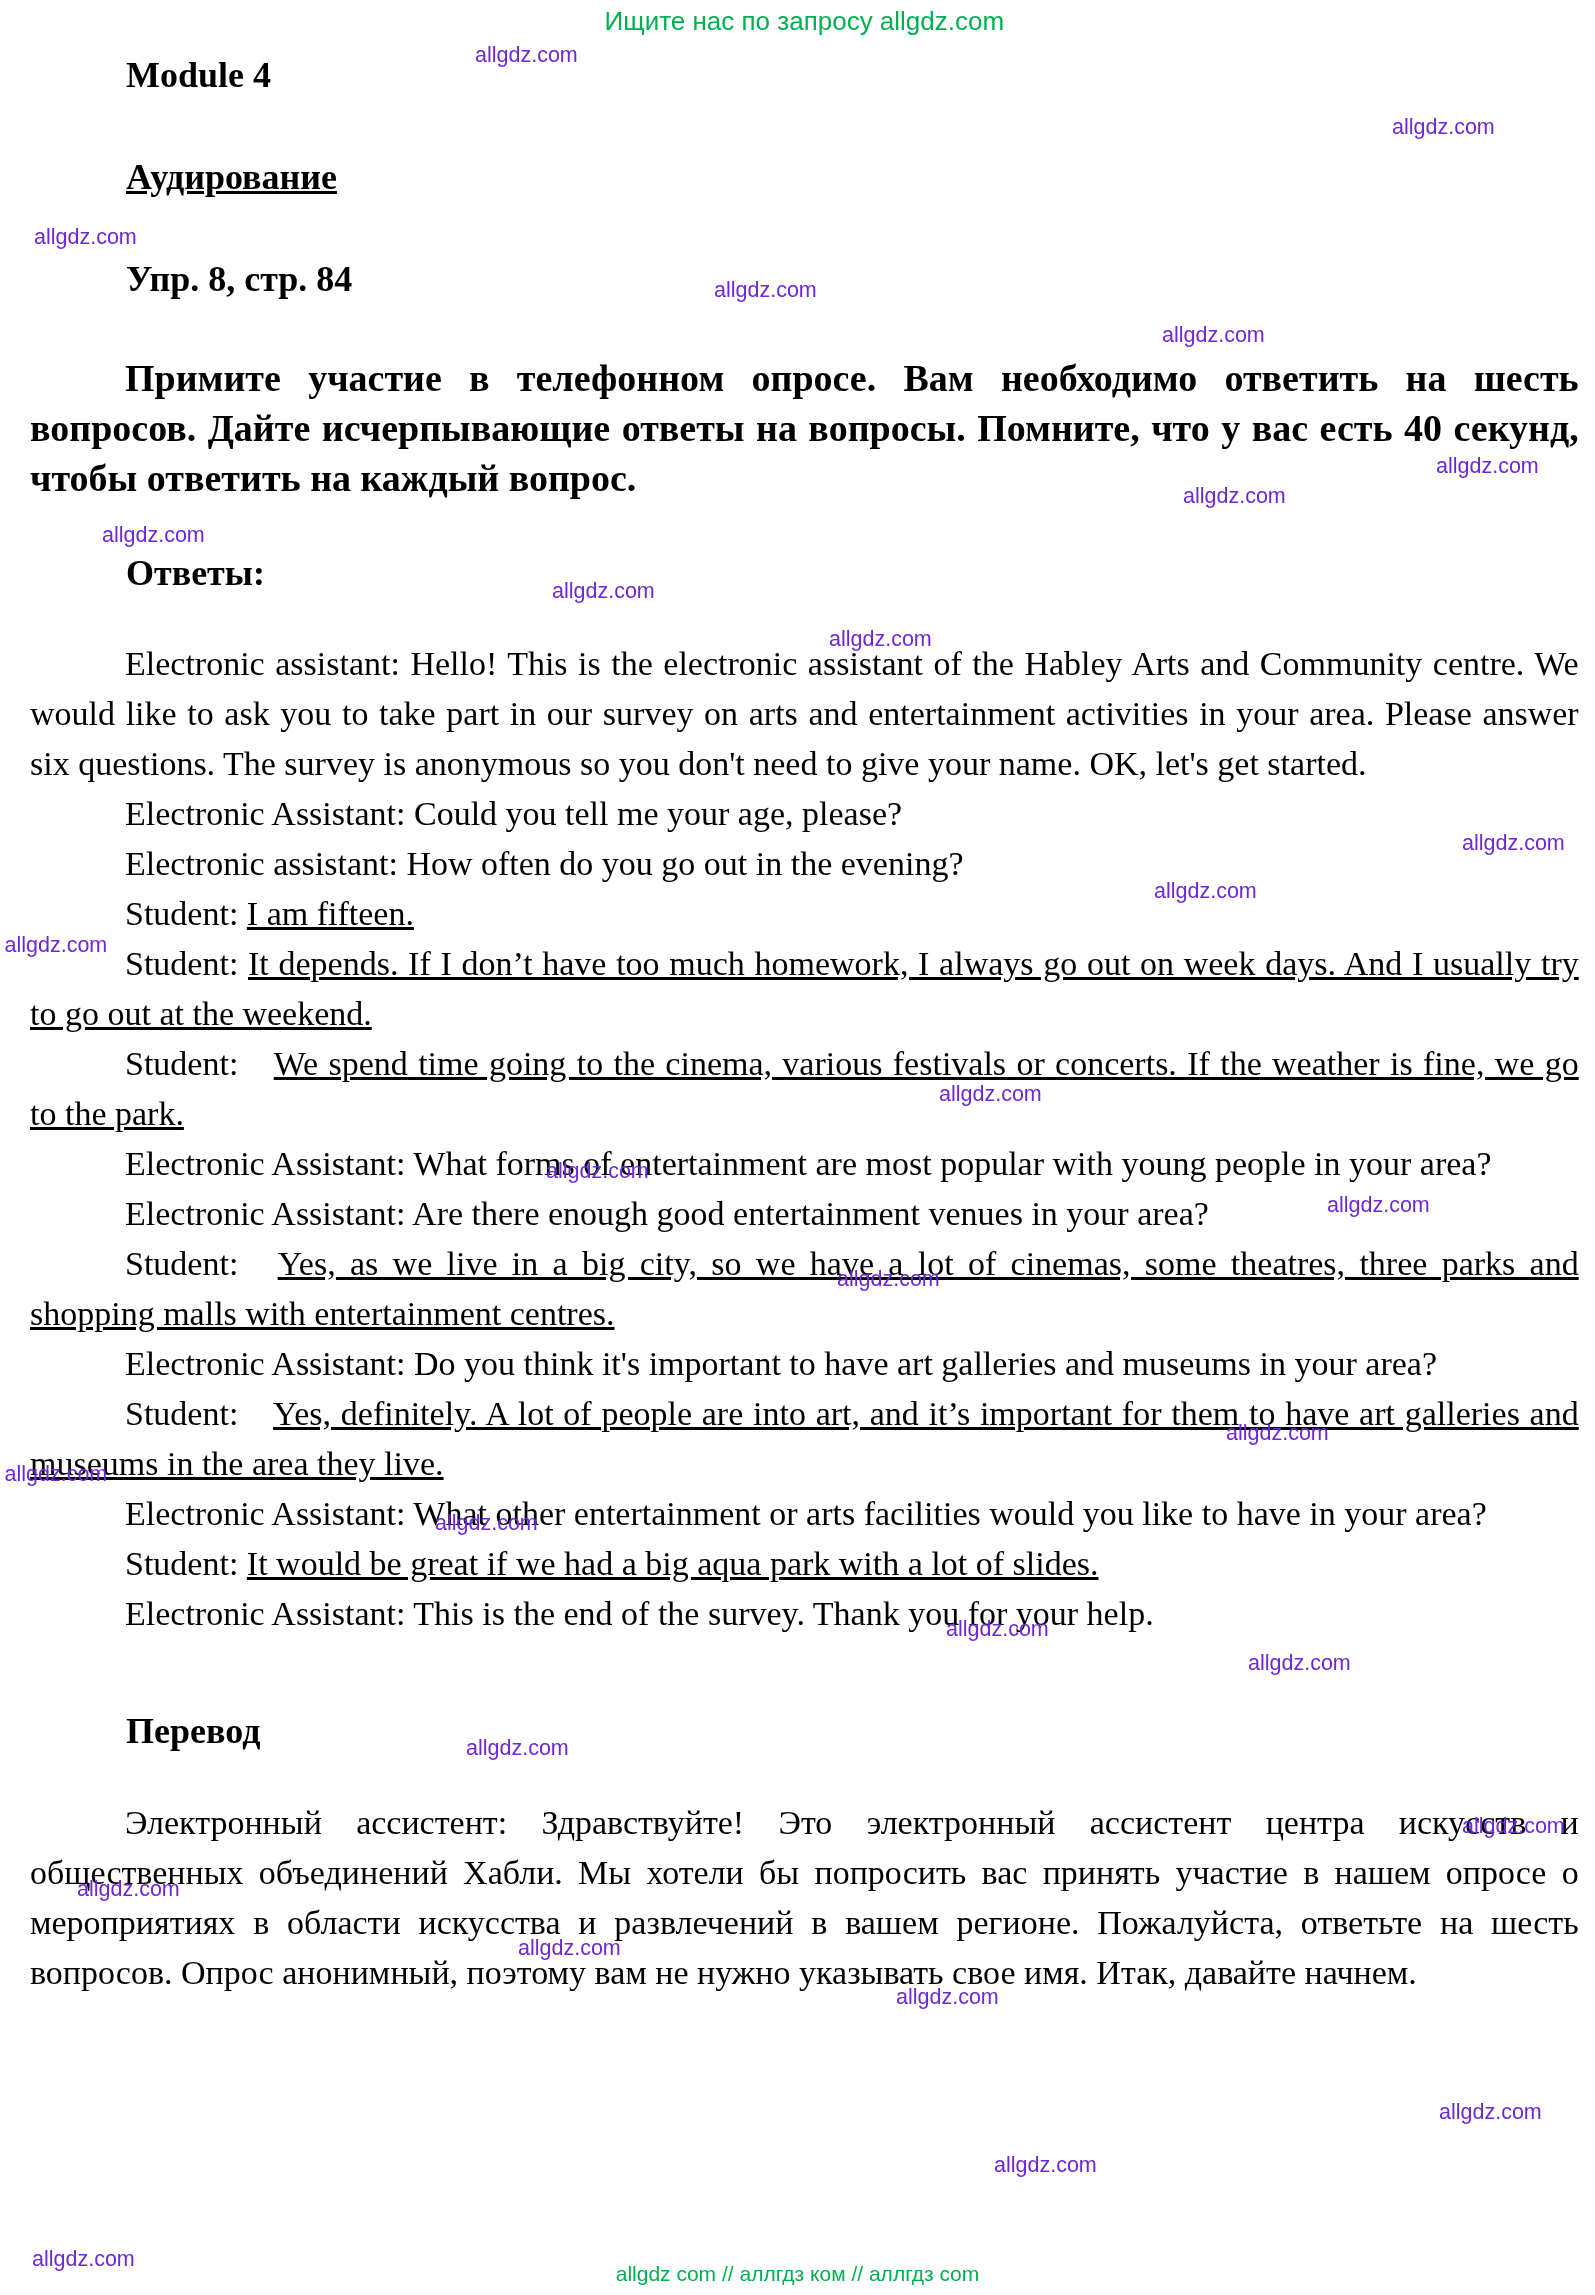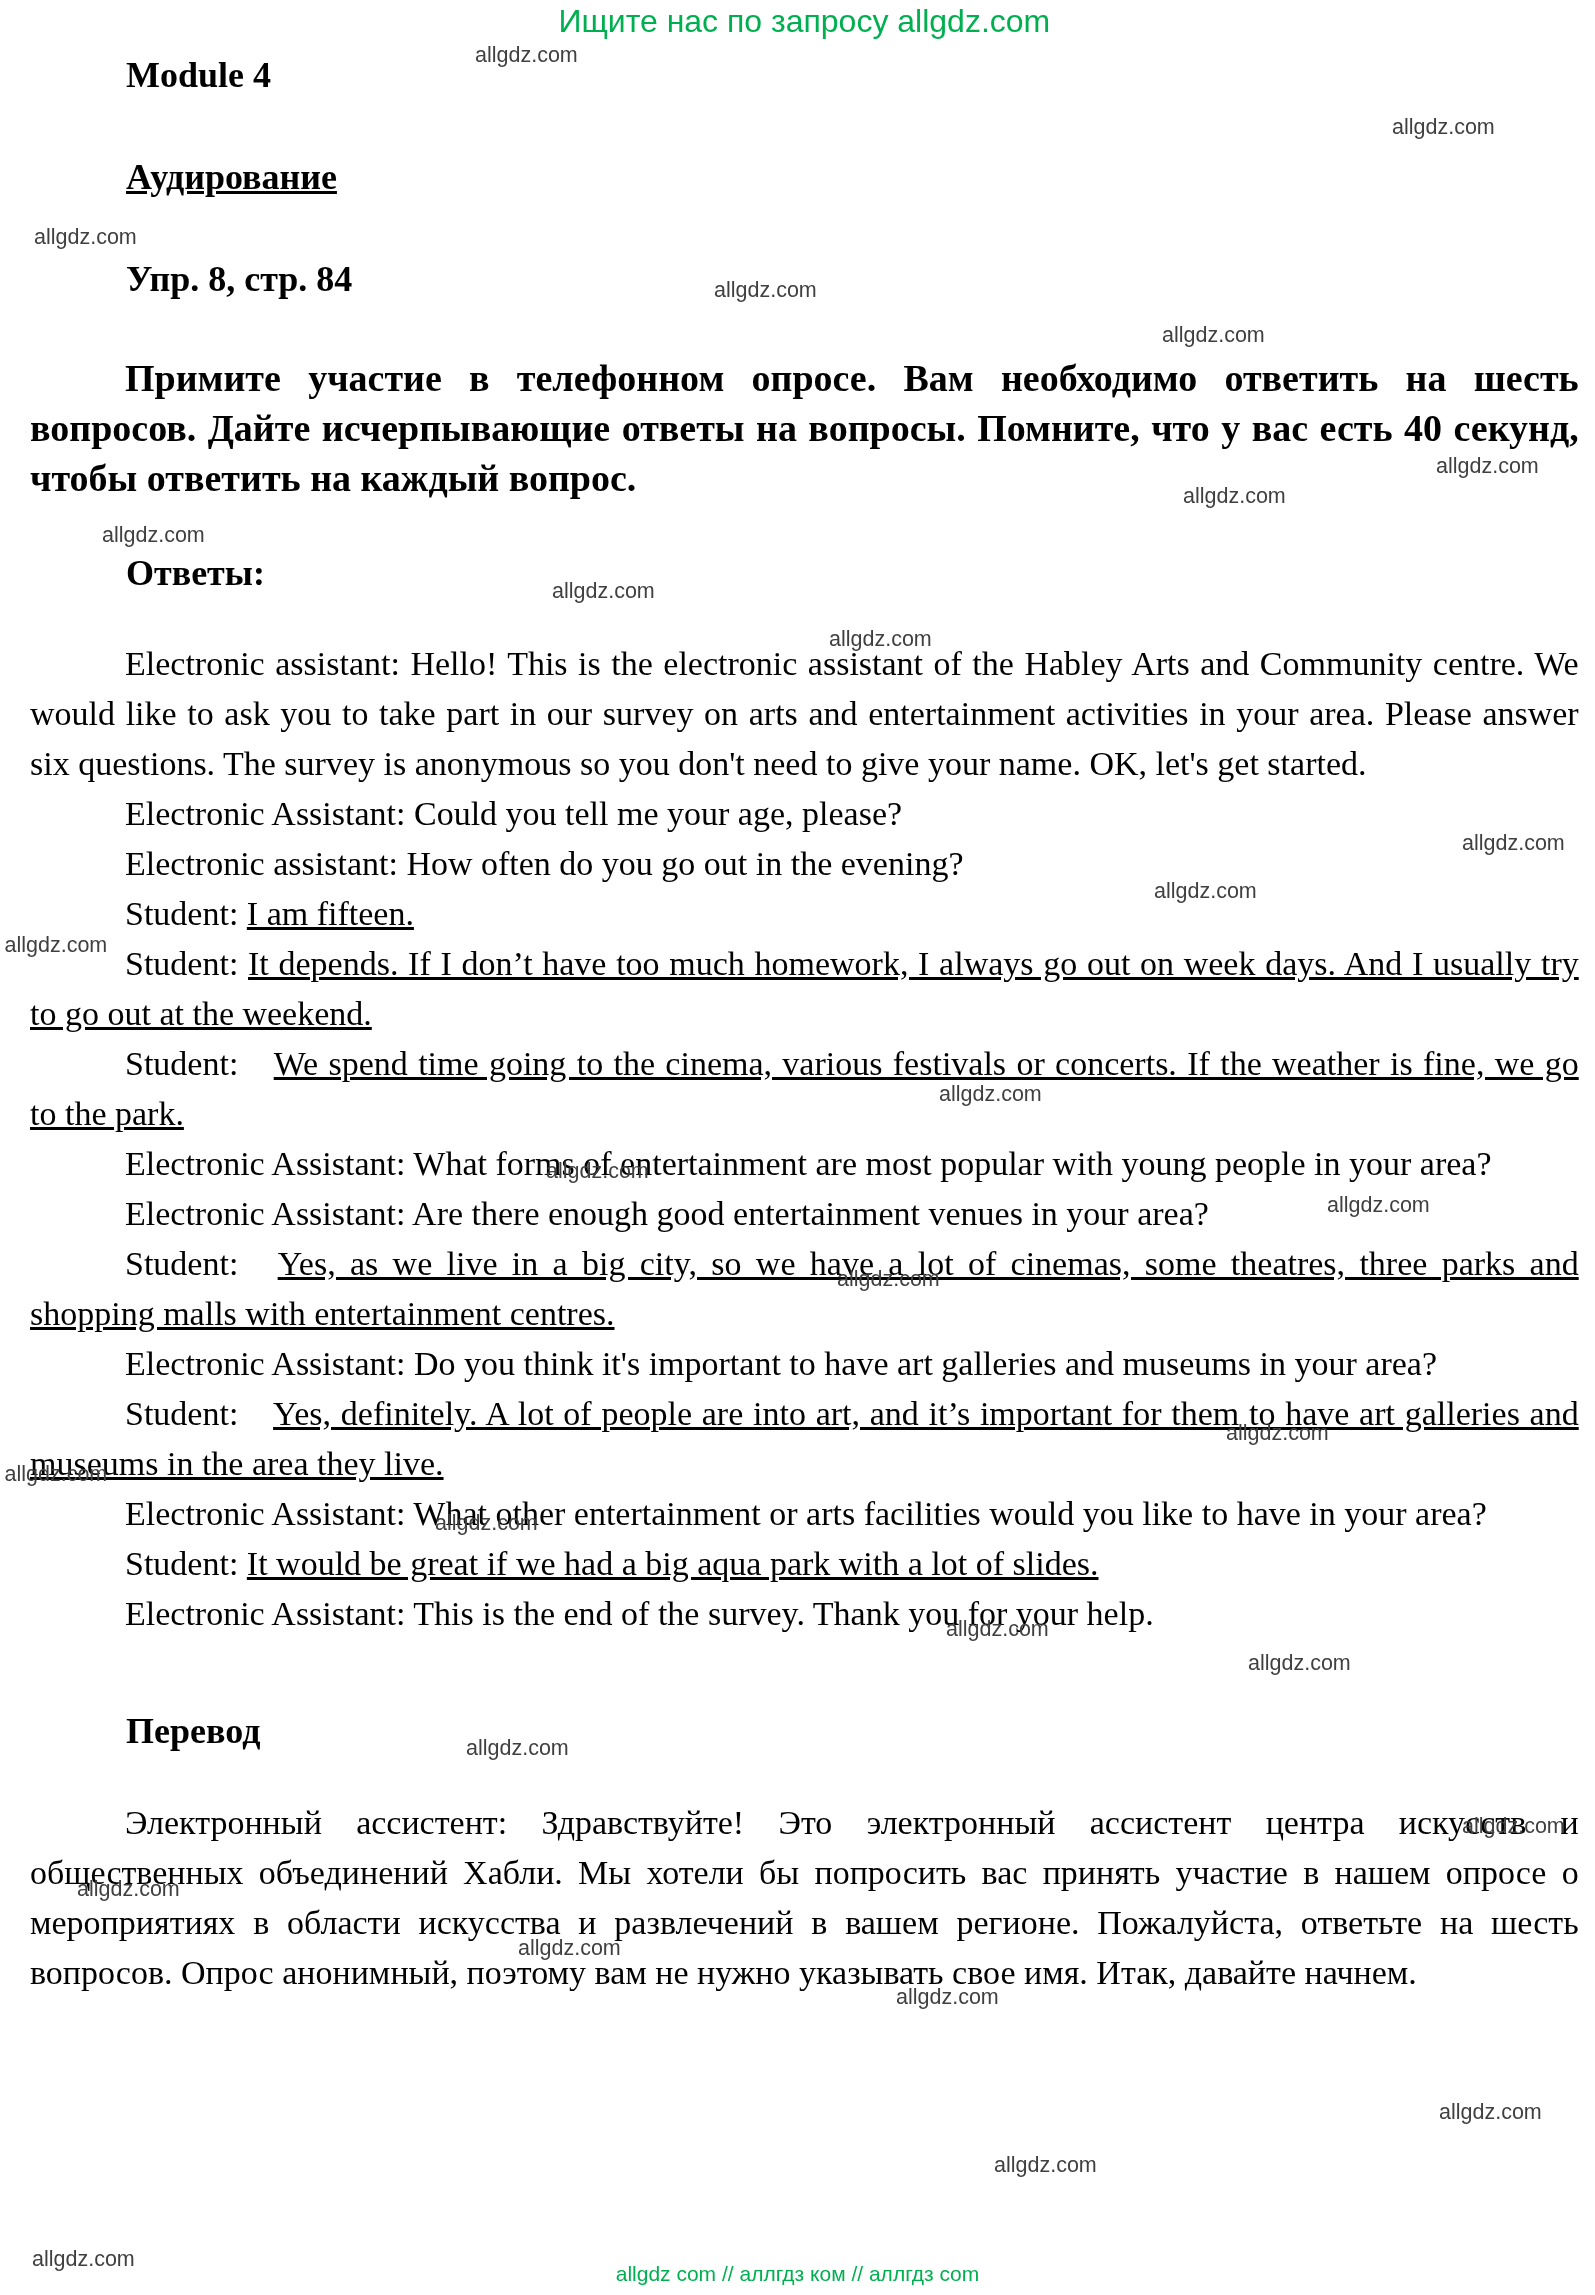--- a/index.html
+++ b/index.html
@@ -11,21 +11,21 @@
     font-family: "Liberation Serif", serif;
     color: #000000;
     overflow: hidden;
     padding: 0 16.3px 0 30px;
     box-sizing: border-box;
   }
   .promo {
     font-family: "Liberation Sans", sans-serif;
     color: #00b050;
     text-align: center;
-    font-size: 32px;
+    font-size: 26px;
     line-height: 30px;
   }
   .header-promo { padding-top: 6px; }
   .footer-promo {
     position: absolute;
     left: 0;
     bottom: 6px;
     width: 100%;
     font-size: 21px;
   }
@@ -63,21 +63,21 @@
     text-align: justify;
     text-indent: 95px;
   }
   .answer.u { text-decoration: underline; }
   .answer.gap { margin-left: 25px; }
   .wm {
     position: absolute;
     font-family: "Liberation Sans", sans-serif;
     font-size: 21.5px;
     line-height: 24px;
-    color: #404040;
+    color: #6d28d9;
     white-space: nowrap;
   }
 </style>
 </head>
 <body>
 
 <div class="page">
 
   <div class="promo header-promo">Ищите нас по запросу allgdz.com</div>
 

